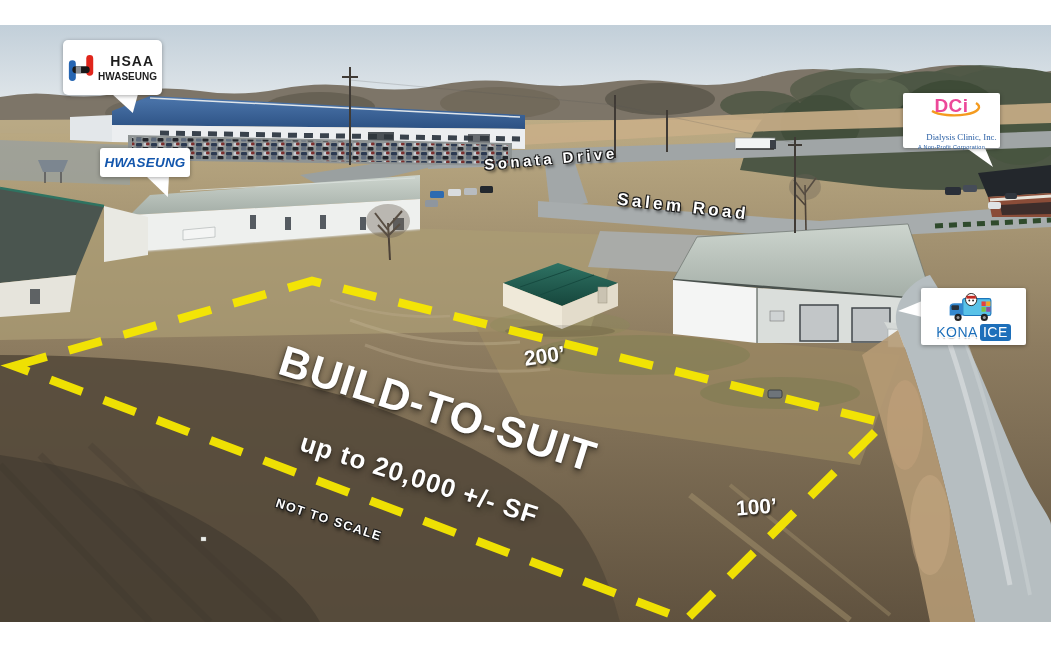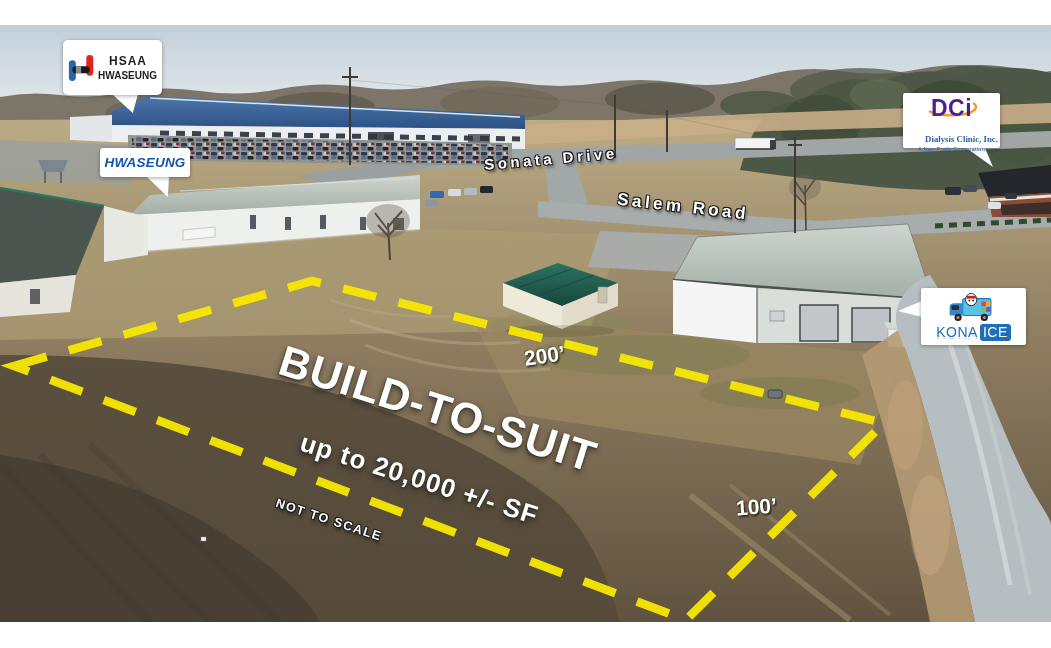--- a/index.html
+++ b/index.html
@@ -11,31 +11,31 @@
   .road-lbl{color:#fff;font-weight:bold;
     text-shadow:-1px -1px 0 #1b1b1b,1px -1px 0 #1b1b1b,-1px 1px 0 #1b1b1b,1px 1px 0 #1b1b1b,2px 3px 3px rgba(0,0,0,.55);}
   .big-lbl{color:#fff;font-weight:bold;text-shadow:0 3px 6px rgba(0,0,0,.5),0 1px 2px rgba(0,0,0,.45);}
   .dim-lbl{color:#fff;font-weight:bold;font-size:21px;
     text-shadow:1px 2px 2px rgba(0,0,0,.65),-1px -1px 1px rgba(0,0,0,.3);}
   .callout{position:absolute;background:#fff;box-shadow:0 1px 4px rgba(0,0,0,.35);}
   .tail{position:absolute;background:#fff;}
   
   .hsaa{left:63px;top:15px;width:99px;height:55px;border-radius:5px;display:flex;align-items:center;gap:4px;padding:0 5px;box-sizing:border-box;}
   .hsaa .col{flex:1;text-align:right;color:#1d1d1d;font-weight:bold;}
-  .hsaa .l1{font-size:12px;letter-spacing:1px;margin-right:10px;}
+  .hsaa .l1{font-size:14px;letter-spacing:1px;margin-right:3px;}
   .hsaa .l2{font-size:10px;letter-spacing:0;margin-top:2px;}
   
   .hwa{left:100px;top:123px;width:90px;height:29px;border-radius:3px;display:flex;align-items:center;justify-content:center;}
   .hwa span{color:#1457ad;font-weight:bold;font-style:italic;font-size:13.5px;letter-spacing:.2px;}
   
   .dci{left:903px;top:68px;width:97px;height:55px;border-radius:2px;display:flex;flex-direction:column;align-items:center;padding-top:2px;box-sizing:border-box;}
   .dci .abbr-wrap{position:relative;height:24px;}
-  .dci .abbr{position:relative;z-index:2;font-size:23px;font-weight:bold;color:#4c1d95;letter-spacing:.5px;}
+  .dci .abbr{position:relative;z-index:2;font-size:19px;font-weight:bold;color:#ec4899;letter-spacing:.5px;}
   .dci .swoosh{position:absolute;left:-14px;top:-2px;z-index:1;}
-  .dci .name{font-family:"Liberation Serif",serif;font-size:8.8px;font-weight:bold;color:#2a5fa5;margin-top:15px;padding-left:20px;}
+  .dci .name{font-family:"Liberation Serif",serif;font-size:8.8px;font-weight:normal;color:#2a5fa5;margin-top:15px;padding-left:20px;}
   .dci .tag{font-size:5.5px;color:#2a5fa5;margin-top:2px;letter-spacing:.3px;}
   
   .kona{left:921px;top:263px;width:105px;height:57px;border-radius:2px;display:flex;flex-direction:column;align-items:center;justify-content:center;}
   .kona .words{margin-top:1px;font-weight:normal;font-size:14px;letter-spacing:.5px;}
   .kona .w1{color:#1d6fba;
     text-shadow:-1px -1px 0 #fff,1px -1px 0 #fff,-1px 1px 0 #fff,1px 1px 0 #fff,0 2px 1px rgba(0,0,0,.25);}
   .kona .w2{color:#fff;background:#1d6fba;padding:0 3px 1px 3px;border-radius:3px;margin-left:2px;}
   .bar{position:absolute;left:0;width:1051px;background:#fff;}
 </style>
 </head>

